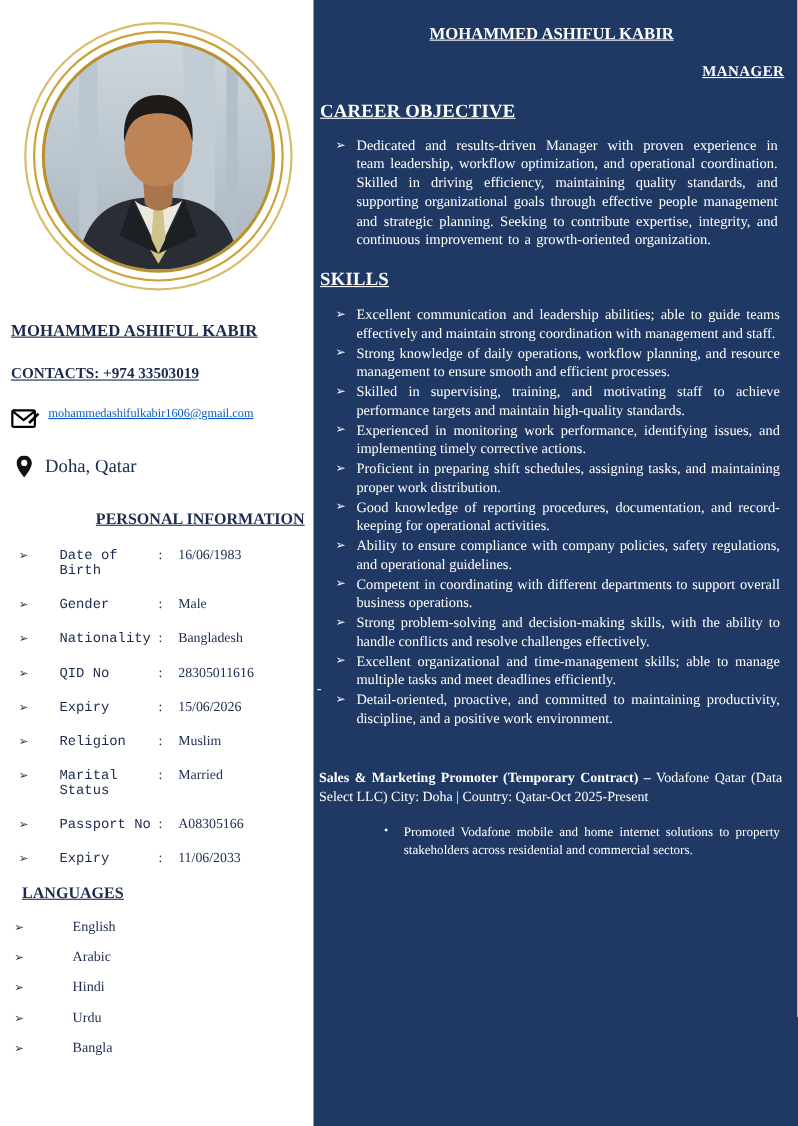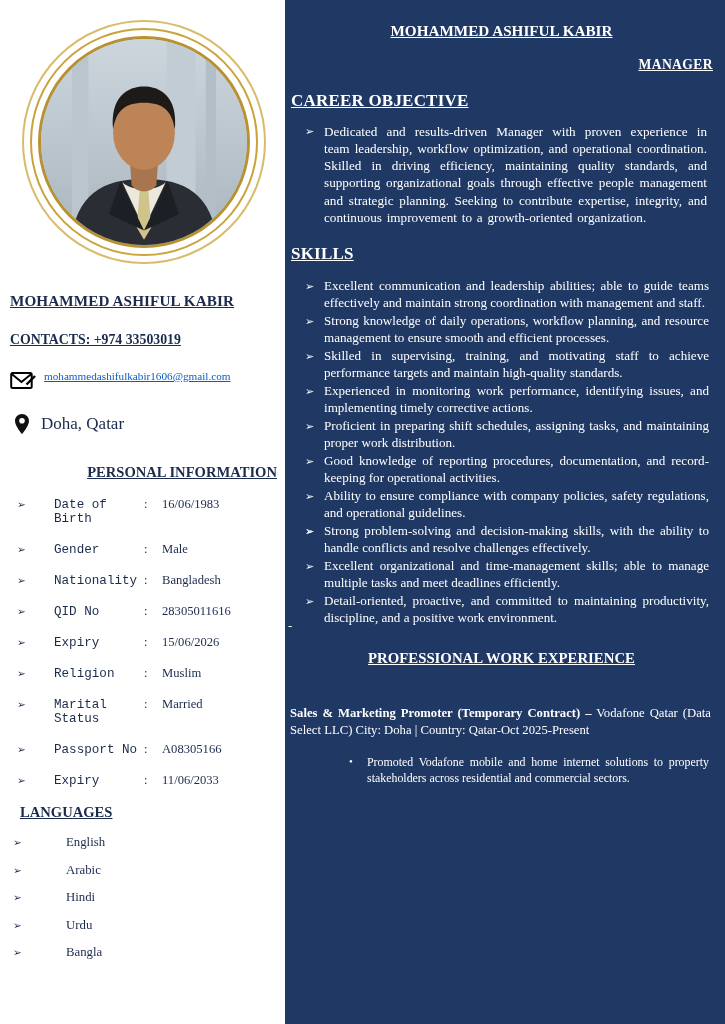--- a/index.html
+++ b/index.html
@@ -235,27 +235,26 @@
 
     <h3 class="r-h">SKILLS</h3>
     <ul class="skills">
       <li><span class="b">➢</span><span>Excellent communication and leadership abilities; able to guide teams effectively and maintain strong coordination with management and staff.</span></li>
       <li><span class="b">➢</span><span>Strong knowledge of daily operations, workflow planning, and resource management to ensure smooth and efficient processes.</span></li>
       <li><span class="b">➢</span><span>Skilled in supervising, training, and motivating staff to achieve performance targets and maintain high-quality standards.</span></li>
       <li><span class="b">➢</span><span>Experienced in monitoring work performance, identifying issues, and implementing timely corrective actions.</span></li>
       <li><span class="b">➢</span><span>Proficient in preparing shift schedules, assigning tasks, and maintaining proper work distribution.</span></li>
       <li><span class="b">➢</span><span>Good knowledge of reporting procedures, documentation, and record-keeping for operational activities.</span></li>
       <li><span class="b">➢</span><span>Ability to ensure compliance with company policies, safety regulations, and operational guidelines.</span></li>
-      <li><span class="b">➢</span></li>
+      <li><span class="b">➢</span><span>Competent in coordinating with different departments to support overall business operations.</span></li>
       <li><span class="b">➢</span><span>Strong problem-solving and decision-making skills, with the ability to handle conflicts and resolve challenges effectively.</span></li>
       <li><span class="b">➢</span><span>Excellent organizational and time-management skills; able to manage multiple tasks and meet deadlines efficiently.</span></li>
       <li><span class="b">➢</span><span>Detail-oriented, proactive, and committed to maintaining productivity, discipline, and a positive work environment.</span></li>
     </ul>
 
-    <h3 class="r-exp">PROFESSIONAL WORK EXPERIENCE</h3>
 
     <p class="job"><span class="jb">Sales &amp; Marketing Promoter (Temporary Contract) –</span><span> Vodafone Qatar (Data Select LLC) City: Doha | Country: Qatar-Oct 2025-Present</span></p>
 
     <ul class="job-bullets">
       <li>
         <span class="dot">•</span>
         <span>Promoted Vodafone mobile and home internet solutions to property stakeholders across residential and commercial sectors.</span>
       </li>
     </ul>
 

